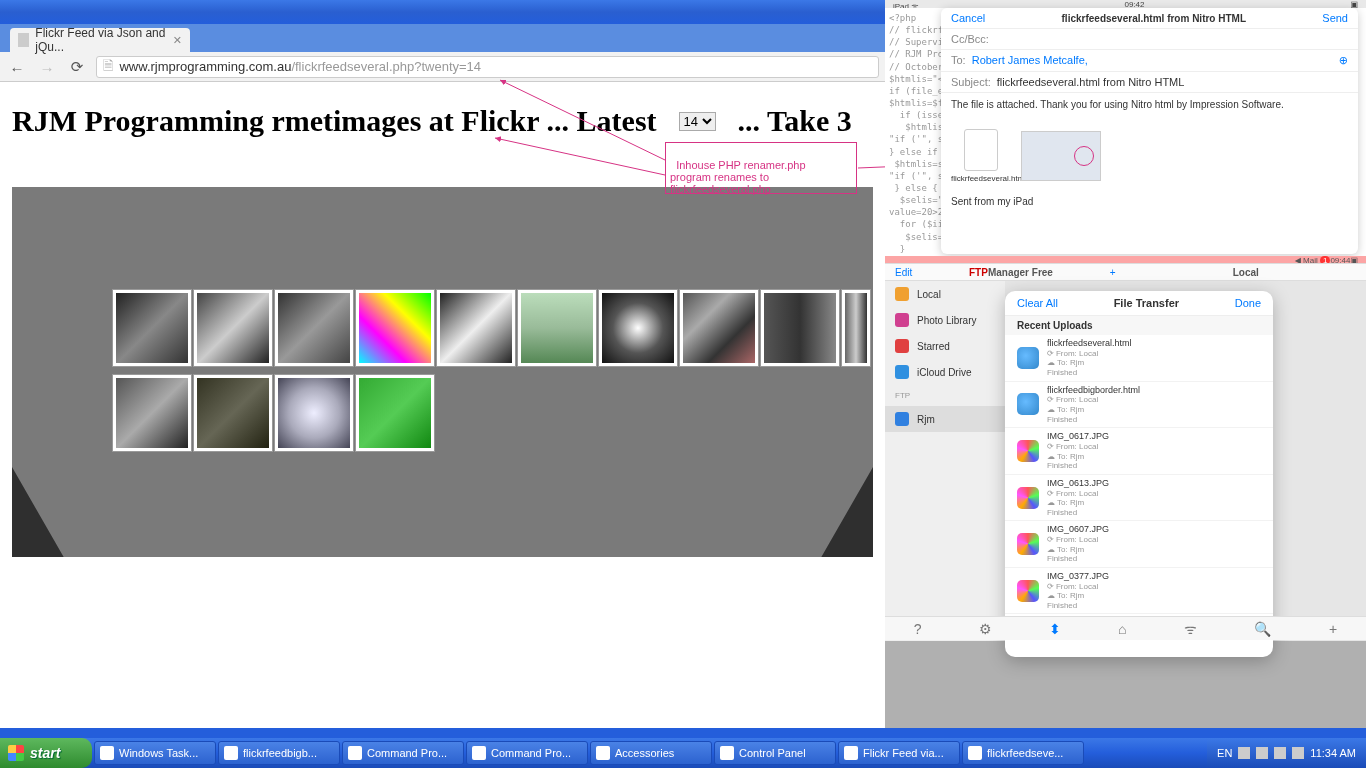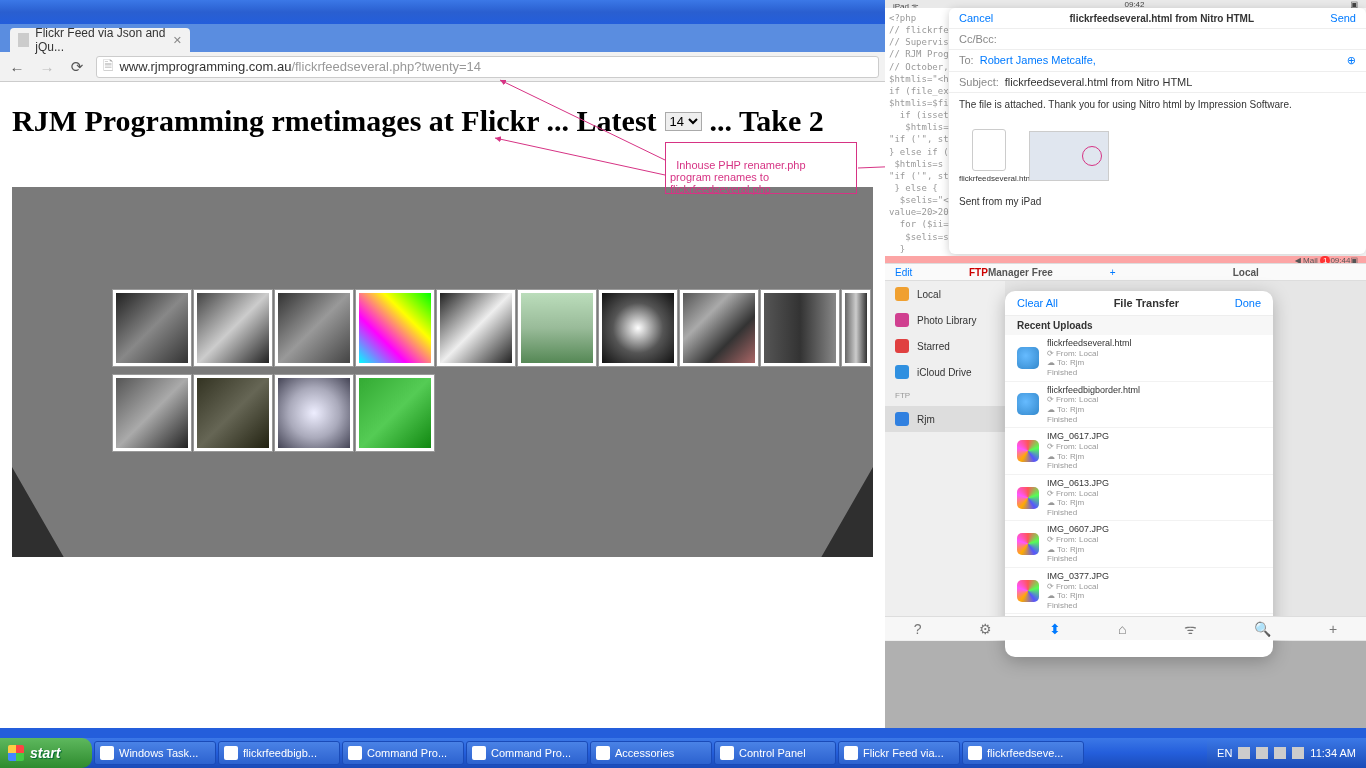--- a/index.html
+++ b/index.html
@@ -44,21 +44,21 @@
       font-size: 13px; color: #666;
     }
     .omnibox .url-host { color: #333; }
     .omnibox .url-path { color: #999; }
     .chrome-content {
       background: #fff; height: 646px; overflow: hidden; position: relative;
     }
     .page-heading {
       font-family: Georgia, "Times New Roman", serif;
       font-weight: bold; font-size: 30px; color: #000;
-      padding: 22px 0 0 12px; display: flex; align-items: center; gap: 8px;
+      padding: 22px 0 0 12px; display: flex; align-items: center; gap: 22px;
     }
     .page-heading select {
       font-size: 13px; border: 1px solid #aaa; background: #efefef;
     }
     .flickr-stage {
       position: absolute; left: 12px; top: 105px; width: 861px; height: 370px;
       background: #7a7a7a;
     }
     .flickr-stage .angled {
       position: absolute; left: 0; bottom: 0; width: 100%; height: 90px;
@@ -106,21 +106,21 @@
     .ipad-status {
       height: 8px; background: #e9e9e9; font-size: 8px; display: flex; justify-content: space-between; padding: 0 8px; color: #444;
     }
     .code-strip {
       position: absolute; left: 0; top: 8px; width: 481px; height: 250px;
       background: #fff; color: #999; font-family: Menlo, monospace;
       font-size: 9px; padding: 4px; white-space: pre; overflow: hidden;
       line-height: 1.35;
     }
     .mail-compose {
-      position: absolute; left: 64px; top: 8px; width: 417px; height: 246px;
+      position: absolute; left: 56px; top: 8px; width: 417px; height: 246px;
       background: #fff; border-radius: 6px; box-shadow: 0 2px 10px rgba(0,0,0,.2);
       font-size: 11px;
     }
     .mail-header {
       display: flex; justify-content: space-between; align-items: center;
       padding: 4px 10px; border-bottom: 1px solid #eee;
     }
     .mail-link { color: #007aff; cursor: pointer; }
     .mail-title { font-weight: 600; color: #333; font-size: 10px; }
     .mail-row {
@@ -279,21 +279,21 @@
       <span class="url-host">www.rjmprogramming.com.au</span>
         <span class="url-path">/flickrfeedseveral.php?twenty=14</span>
     </div>
   </div>
   <div class="chrome-content">
     <div class="page-heading">
       <span>RJM Programming rmetimages at Flickr ... Latest</span>
       <select>
         <option>14</option>
       </select>
-      <span>... Take 2</span>
+      <span>... Take 3</span>
     </div>
     <div class="flickr-stage">
       <div class="angled"></div>
       <div class="thumb-row row1">
         <div class="thumb">
             <div class="tc1"></div>
           </div>
         <div class="thumb">
             <div class="tc2"></div>
           </div>

